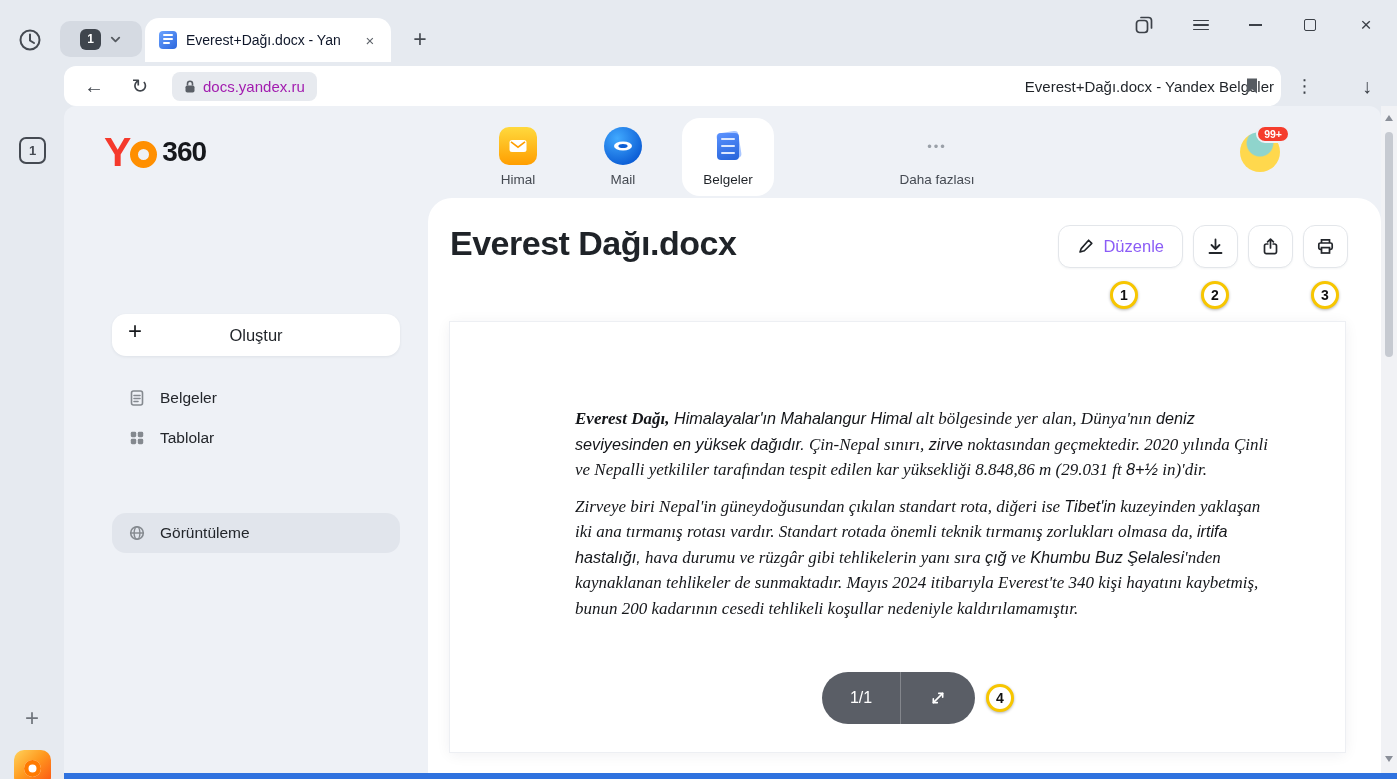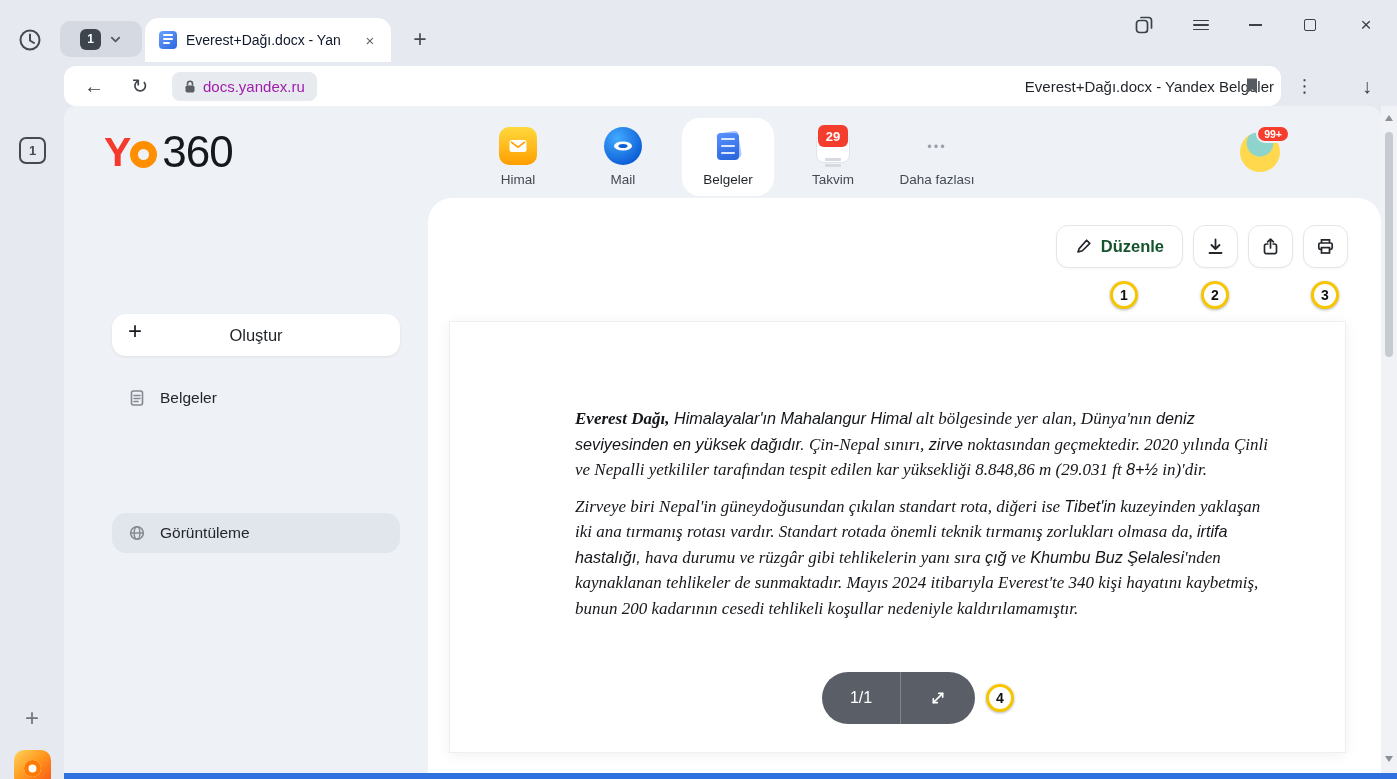--- a/index.html
+++ b/index.html
@@ -50,21 +50,21 @@
   .bottom-strip { position: absolute; left: 64px; top: 773px; width: 1333px; height: 6px; background: #2f72df; }
 
   
   .webpage { position: absolute; left: 64px; top: 106px; width: 1317px; height: 667px; background: #eef1f6; border-radius: 12px 12px 0 0; overflow: hidden; }
 
   
   .app-header { position: absolute; left: 0; top: 0; width: 1317px; height: 92px; }
   .logo { position: absolute; left: 40px; top: 22px; height: 48px; display: flex; align-items: center; }
   .logo-y { font-size: 41px; font-weight: 800; color: #f5392c; letter-spacing: -2px; }
   .logo-ring { width: 27px; height: 27px; border: 8px solid #ff8f00; border-radius: 50%; margin: 4px 3px 0 1px; }
-  .logo-360 { font-size: 44px; font-weight: 400; color: #16181c; letter-spacing: -1px; margin-left: 2px; }
+  .logo-360 { font-size: 28px; font-weight: 700; color: #16181c; letter-spacing: -1px; margin-left: 2px; }
   .nav-item { position: absolute; top: 12px; width: 92px; height: 78px; border-radius: 18px; display: flex; flex-direction: column; align-items: center; justify-content: center; gap: 7px; }
   .nav-item.selected { background: #ffffff; }
   .nav-label { font-size: 13.5px; color: #454a52; }
   .nav-item.selected .nav-label { color: #1f2328; }
   .nav-mail { left: 408px; } .nav-disk { left: 513px; } .nav-docs { left: 618px; } .nav-cal { left: 723px; } .nav-more { left: 827px; }
   .appicon { width: 38px; height: 38px; position: relative; }
   .mail-ic { border-radius: 10px; background: linear-gradient(180deg,#ffd93d,#ff9e00); display:flex; align-items:center; justify-content:center; }
   .disk-ic { border-radius: 50%; background: radial-gradient(circle at 35% 30%, #41aaff, #0d5fd6 75%); display:flex; align-items:center; justify-content:center; }
   .docs-ic .page-back { position:absolute; left:9px; top:5px; width:22px; height:27px; background:#a9c6ff; border-radius:4px; transform: rotate(-9deg); }
   .docs-ic .page-front { position:absolute; left:8px; top:6px; width:22px; height:27px; background: linear-gradient(160deg,#5b92ff,#2563d9); border-radius:4px; }
@@ -87,21 +87,21 @@
   .side-item { position: absolute; left: 48px; width: 288px; height: 40px; border-radius: 14px; display: flex; align-items: center; gap: 14px; padding-left: 16px; font-size: 15.5px; color: #23262b; }
   .side-item.selected { background: #e1e5ec; }
   .si-0 { top: 180px; } .si-1 { top: 220px; } .si-2 { top: 260px; } .si-3 { top: 315px; }
 
   
   .main-card { position: absolute; left: 364px; top: 92px; width: 953px; height: 575px; background: #ffffff; border-radius: 24px 24px 0 0; }
   .doc-title { position: absolute; left: 22px; top: 26px; font-size: 34px; font-weight: 700; color: #1f2328; letter-spacing: -0.5px; }
   .actions { position: absolute; top: 27px; right: 33px; display: flex; gap: 10px; }
   .btn { background: #fff; border: 1px solid #e3e6ea; border-radius: 12px; box-shadow: 0 1px 2px rgba(40,50,70,.05); display: flex; align-items: center; justify-content: center; }
   .edit-btn { height: 43px; padding: 0 18px; gap: 9px; }
-  .edit-label { font-size: 16.5px; font-weight: 700; color: #14532d; }
+  .edit-label { font-size: 16.5px; font-weight: 400; color: #8b5cf6; }
   .sq-btn { width: 45px; height: 43px; }
   .callout { position: absolute; width: 28px; height: 28px; border-radius: 50%; background: #fff; border: 3.5px solid #f7c600; box-shadow: 0 1px 3px rgba(0,0,0,.3); display: flex; align-items: center; justify-content: center; font-size: 14px; font-weight: 700; color: #111; }
   .co-1 { left: 682px; top: 83px; } .co-2 { left: 773px; top: 83px; } .co-3 { left: 883px; top: 83px; } .co-4 { left: 558px; top: 486px; }
 
   .doc-page { position: absolute; left: 22px; top: 124px; width: 895px; height: 430px; background: #fff; box-shadow: 0 0 0 1px #edeff3, 0 2px 14px rgba(27,31,59,.07); }
   .doc-text { position: absolute; left: 125px; top: 84px; width: 705px; font-family: "Liberation Serif", serif; font-size: 17px; line-height: 1.5; color: #14161a; }
   .doc-text p { margin-bottom: 11px; font-style: italic; }
   .seg-sans { font-family: "Liberation Sans", sans-serif; font-size: 16.2px; }
   .seg-bold { font-weight: 700; }
 
@@ -231,32 +231,20 @@
         <span class="appicon docs-ic">
           <span class="page-back"></span>
           <span class="page-front">
               <i></i>
               <i></i>
               <i></i>
             </span>
         </span>
         <span class="nav-label">Belgeler</span>
       </div>
-      <div class="nav-item nav-cal">
-        <span class="appicon cal-ic">
-          <span class="cal-body">
-              <span class="cal-rows">
-                <i></i>
-                <i></i>
-              </span>
-            </span>
-          <span class="cal-badge">29</span>
-        </span>
-        <span class="nav-label">Takvim</span>
-      </div>
       <div class="nav-item nav-more">
         <span class="appicon more-ic">•••</span>
         <span class="nav-label">Daha fazlası</span>
       </div>
 
       <div class="icon-btn gear-btn">⚙</div>
       <div class="avatar-wrap">
         <div class="avatar"></div>
         <span class="avatar-badge">99+</span>
       </div>
@@ -267,32 +255,42 @@
         <span class="create-plus">+</span>
         <span class="create-label">Oluştur</span>
       </div>
 
       <div class="side-item si-0">
         <svg width="18" height="18" viewBox="0 0 18 18">
           <rect x="3.5" y="2" width="11" height="14" rx="2" fill="none" stroke="#84898f" stroke-width="1.6"></rect>
           <path d="M6 6.5h6M6 9.5h6M6 12.5h4" stroke="#84898f" stroke-width="1.6" stroke-linecap="round"></path>
         </svg>
         <span>Belgeler</span>
+      </div>
+      <div class="side-item si-1">
+        <svg width="18" height="18" viewBox="0 0 18 18">
+          <rect x="2.8" y="2.8" width="5.4" height="5.4" rx="1.4" fill="#84898f"></rect>
+          <rect x="9.8" y="2.8" width="5.4" height="5.4" rx="1.4" fill="#84898f"></rect>
+          <rect x="2.8" y="9.8" width="5.4" height="5.4" rx="1.4" fill="#84898f"></rect>
+          <rect x="9.8" y="9.8" width="5.4" height="5.4" rx="1.4" fill="#84898f"></rect>
+        </svg>
+        <span>Tablolar</span>
       </div>
       <div class="side-item si-3 selected">
         <svg width="18" height="18" viewBox="0 0 18 18">
           <circle cx="9" cy="9" r="6.3" fill="none" stroke="#84898f" stroke-width="1.6"></circle>
           <ellipse cx="9" cy="9" rx="2.9" ry="6.3" fill="none" stroke="#84898f" stroke-width="1.4"></ellipse>
           <path d="M2.7 9h12.6" stroke="#84898f" stroke-width="1.4"></path>
         </svg>
         <span>Görüntüleme</span>
       </div>
     </div>
 
     <div class="main-card">
+      <div class="doc-title">Everest Dağı.docx</div>
 
       <div class="actions">
         <div class="btn edit-btn">
           <svg width="17" height="17" viewBox="0 0 17 17">
             <path d="M3 14l1.2-3.4L11.6 2.2l3.2 3.2L7.4 12.8 3 14z" fill="none" stroke="#1f2328" stroke-width="1.6" stroke-linejoin="round"></path>
           </svg>
           <span class="edit-label">Düzenle</span>
         </div>
         <div class="btn sq-btn">
           <svg width="19" height="19" viewBox="0 0 19 19">

